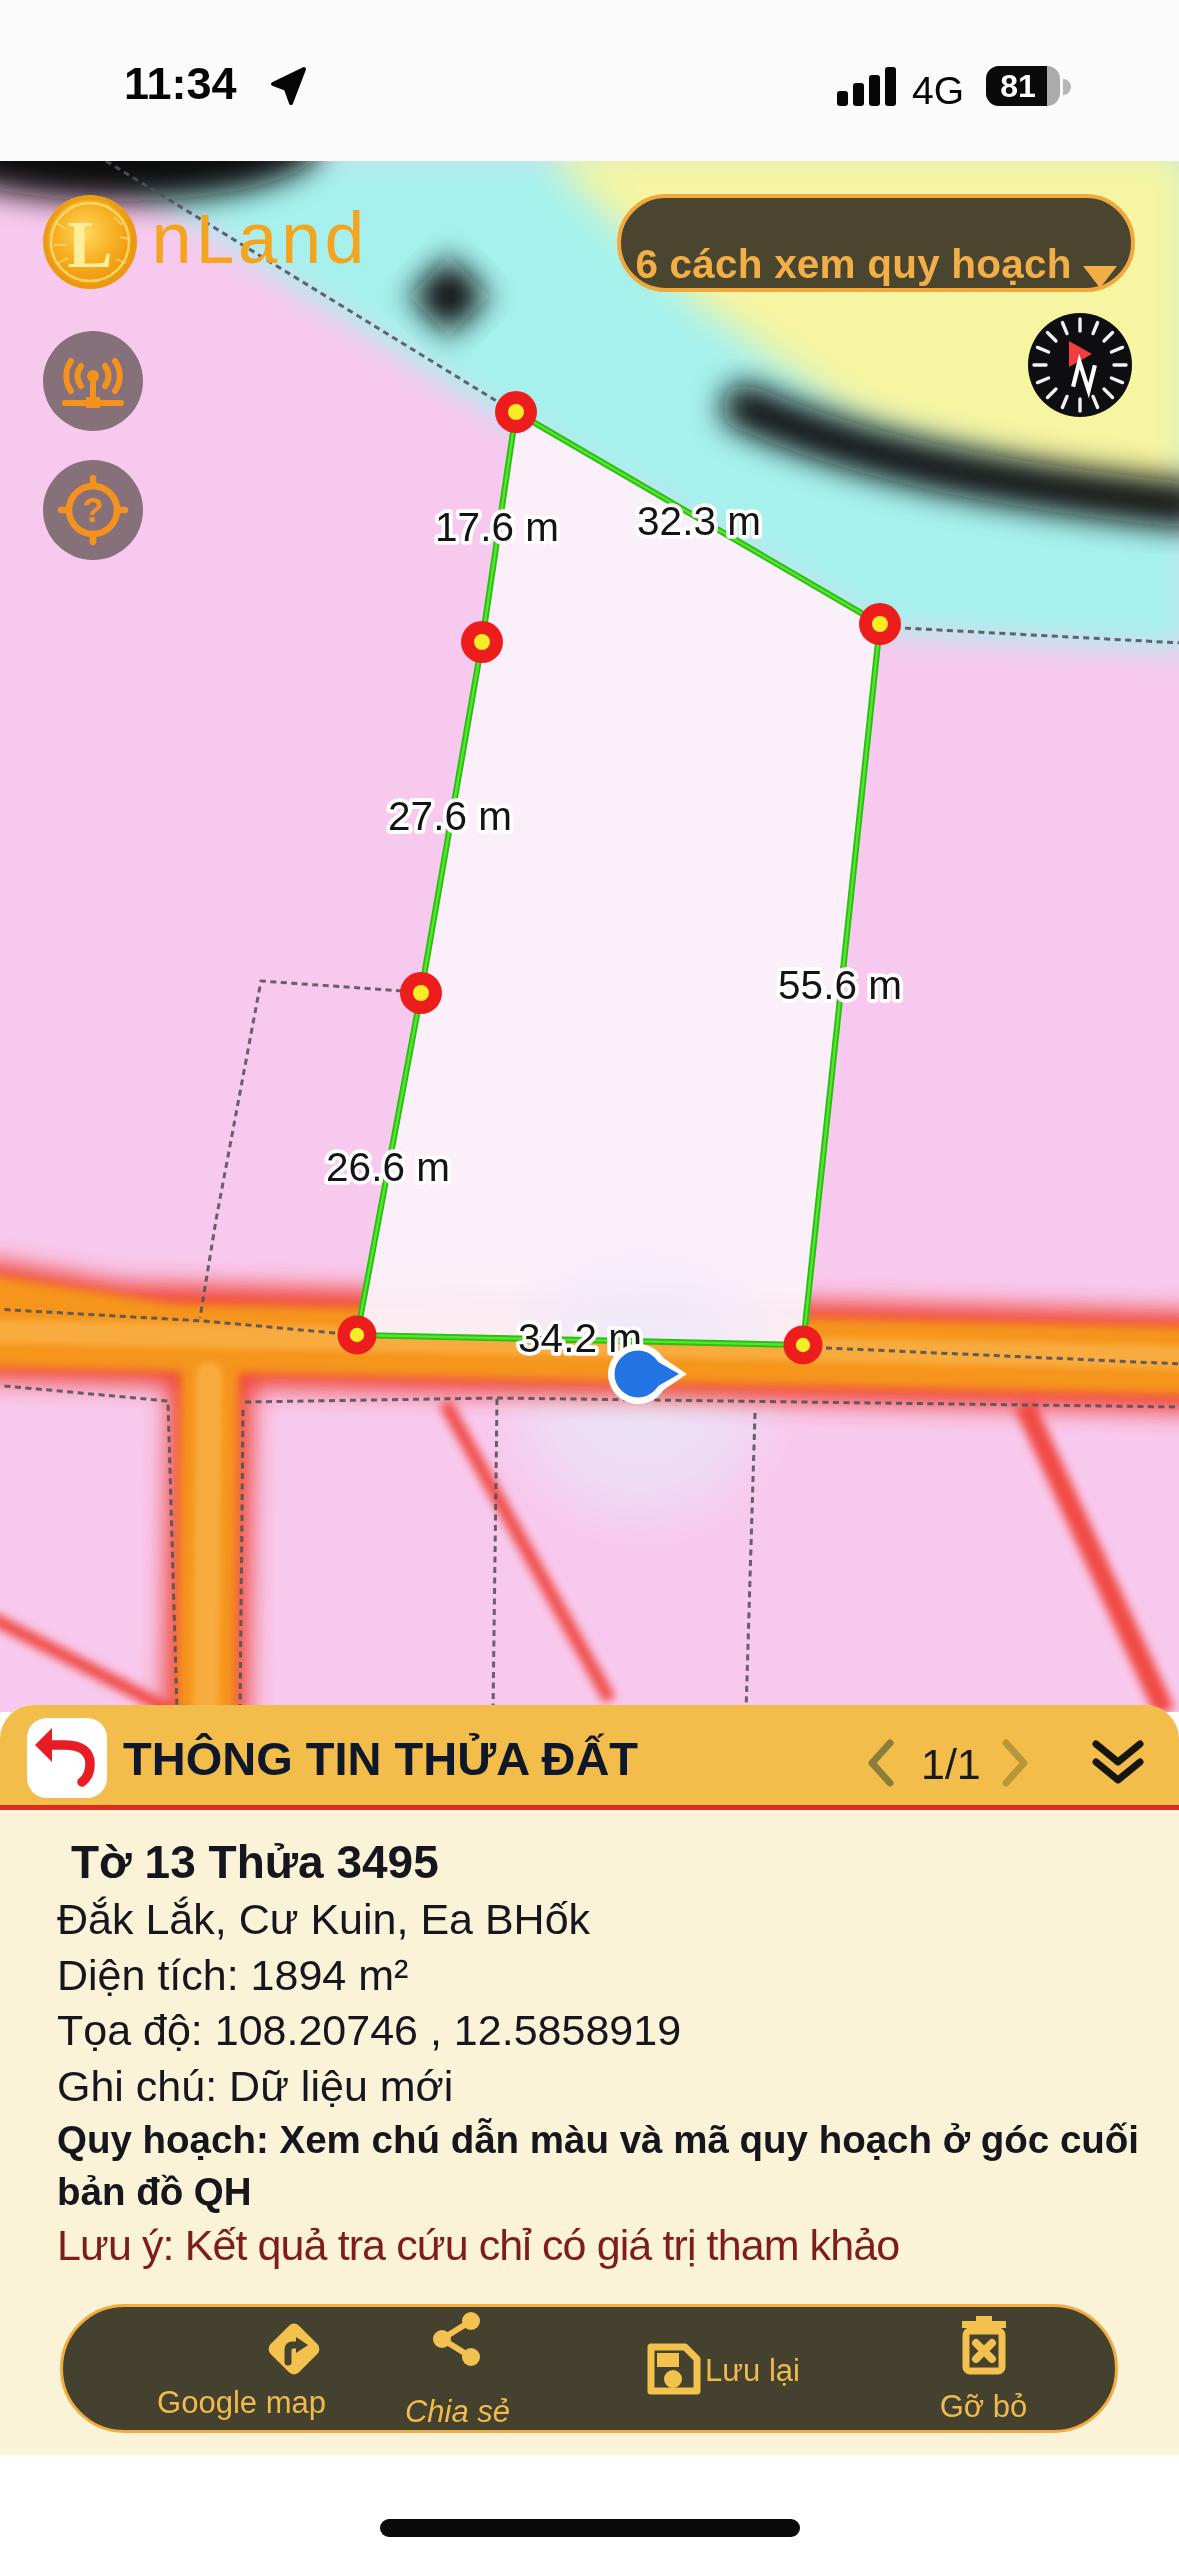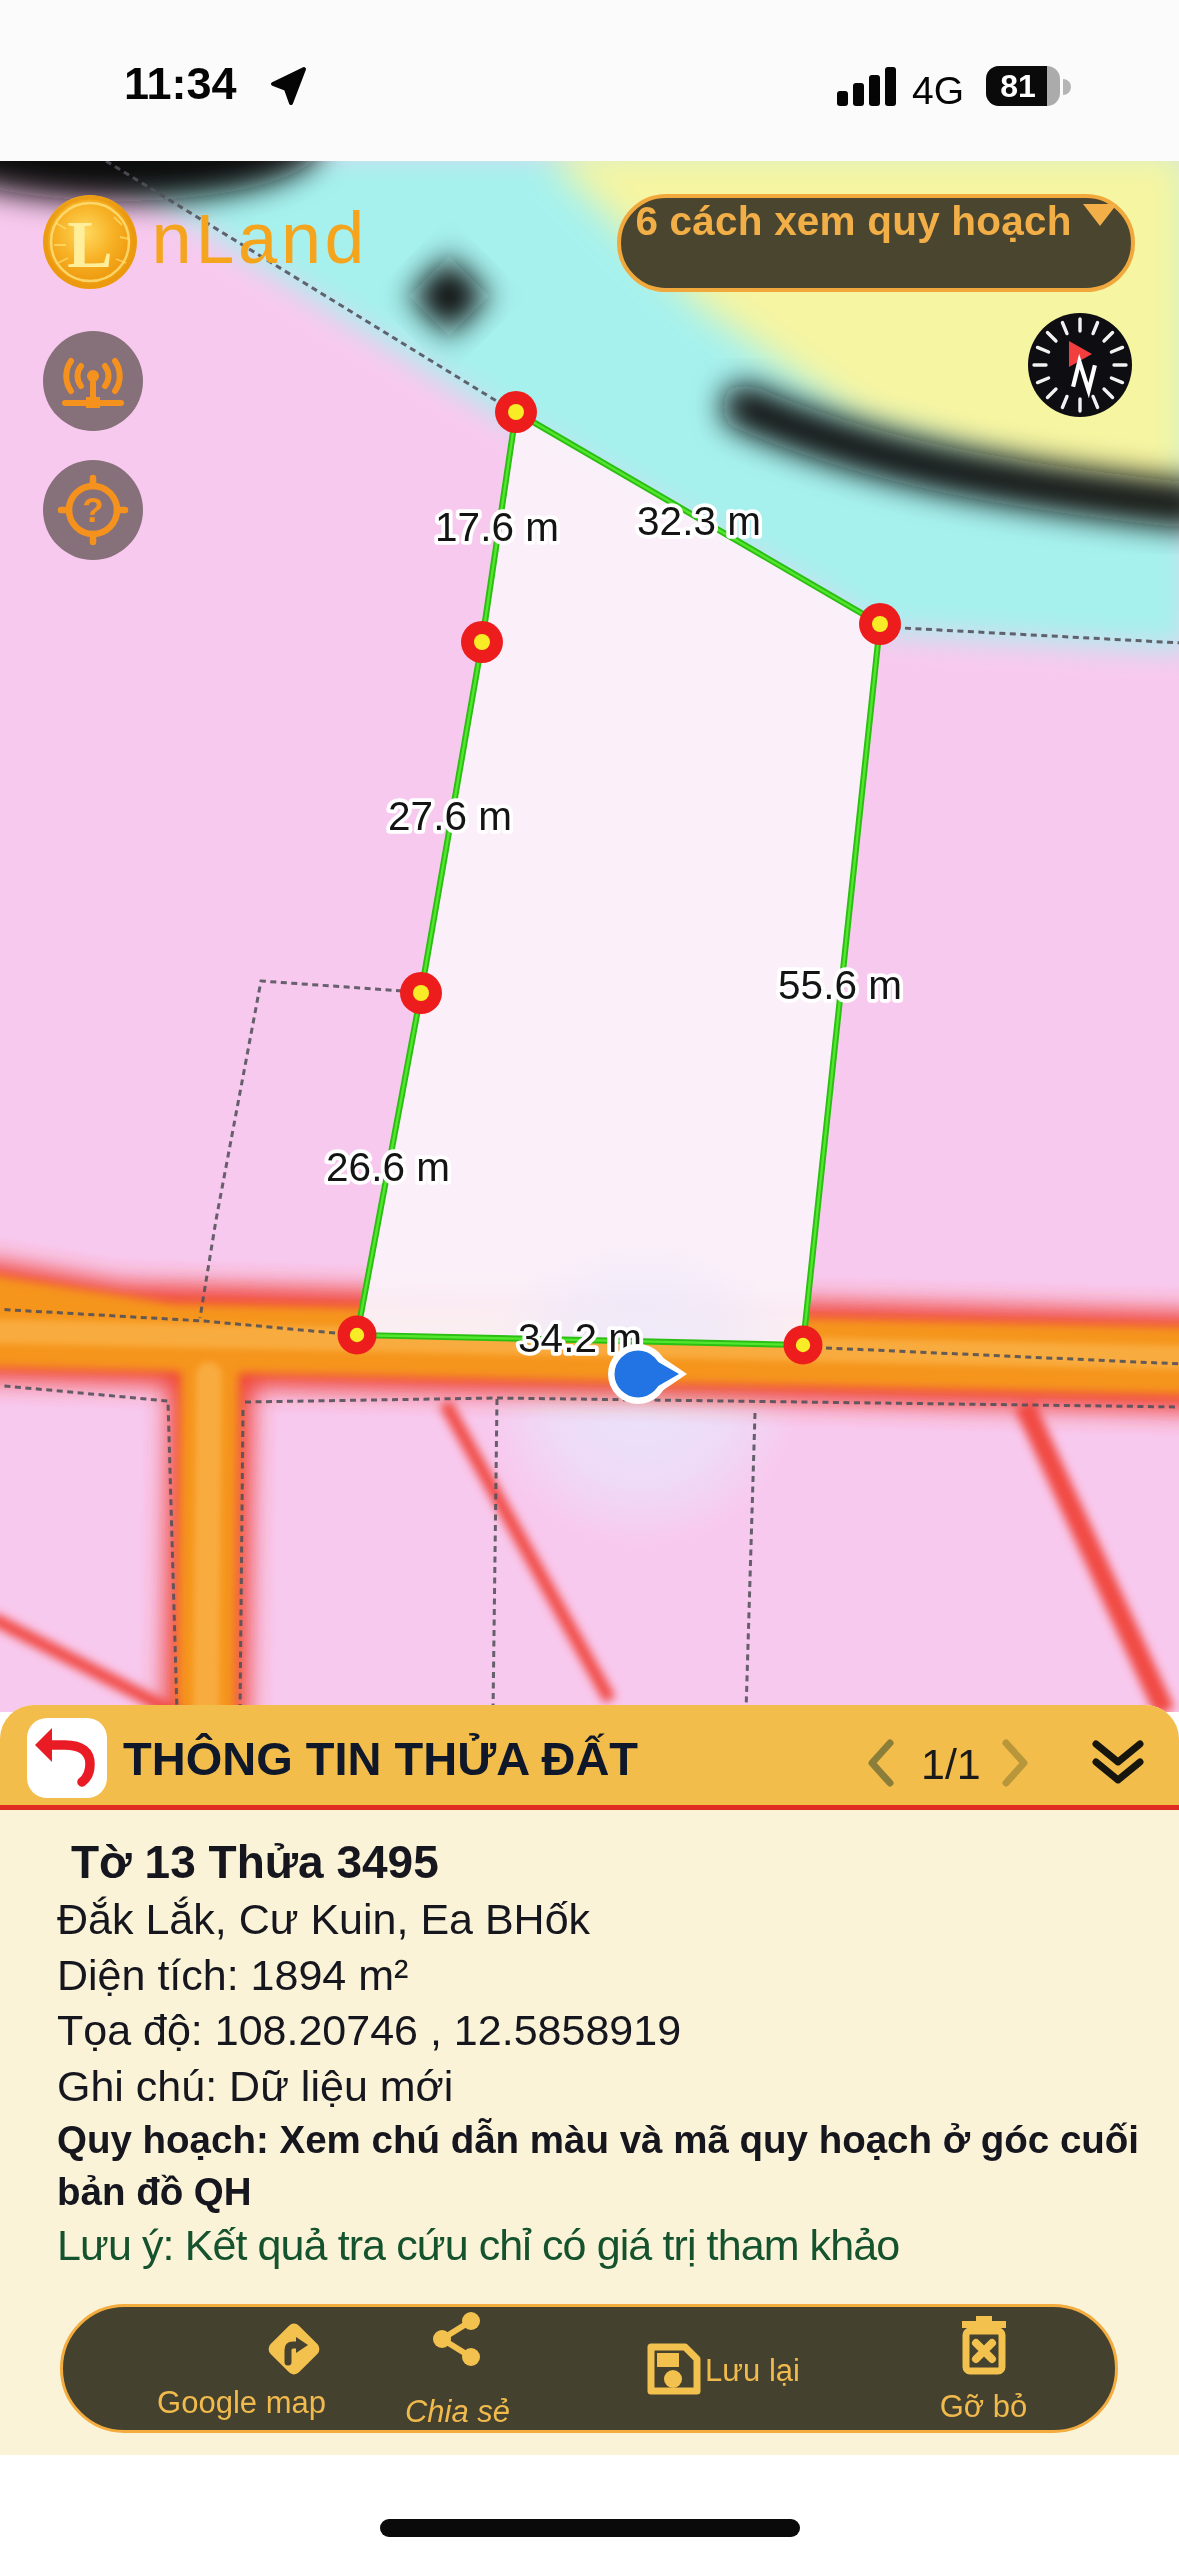--- a/index.html
+++ b/index.html
@@ -188,21 +188,21 @@
 </svg>
 <div class="abs" style="left:43px;top:460px;width:100px;height:100px;border-radius:50px;background:#867079;"></div>
 <svg class="abs" style="left:43px;top:460px" width="100" height="100" viewBox="0 0 100 100">
   <g stroke="#f5921e" fill="none" stroke-width="6.5" stroke-linecap="round">
     <circle cx="50" cy="50" r="24"></circle>
     <path d="M 50,18 L 50,26 M 50,74 L 50,82 M 18,50 L 26,50 M 74,50 L 82,50"></path>
   </g>
   <text x="50" y="62" text-anchor="middle" font-size="35" font-weight="700" fill="#f5921e" font-family="Liberation Sans">?</text>
 </svg>
 
-<div class="abs" style="left:617px;top:194px;width:518px;height:98px;border-radius:49px;background:#4a452e;border:4px solid #f1a93e;box-sizing:border-box;display:flex;align-items:flex-start;justify-content:center;">
+<div class="abs" style="left:617px;top:194px;width:518px;height:98px;border-radius:49px;background:#4a452e;border:4px solid #f1a93e;box-sizing:border-box;display:flex;align-items:flex-end;justify-content:center;">
   <span style="font-size:40.5px;font-weight:700;color:#f2ae47;white-space:nowrap;letter-spacing:0.2px;">6 cách xem quy hoạch</span>
   <span style="width:0;height:0;border-left:17px solid transparent;border-right:17px solid transparent;border-top:22px solid #f2ae47;margin-left:11px;margin-top:6px;"></span>
 </div>
 
 <svg class="abs" style="left:1026px;top:311px" width="108" height="108" viewBox="0 0 108 108">
   <circle cx="54" cy="54" r="52" fill="#0d0d12"></circle>
   <g stroke="#f2f2f2" stroke-width="3.4" stroke-linecap="round">
     <g id="tk">
         <line x1="54" y1="8" x2="54" y2="20"></line>
       </g>
@@ -244,21 +244,21 @@
   <path d="M 140,5 L 158,25 L 140,45" fill="none" stroke="#b8963a" stroke-width="7" stroke-linecap="round" stroke-linejoin="round"></path>
   <path d="M 230,6 L 252,24 L 274,6 M 230,24 L 252,42 L 274,24" fill="none" stroke="#16160e" stroke-width="7" stroke-linecap="round" stroke-linejoin="round"></path>
 </svg>
 <div class="abs" style="left:57px;top:1832px;width:1110px;font-size:43px;line-height:55.5px;color:#16161e;">
   <div style="font-size:46px;font-weight:700;line-height:60px;margin-left:14px;">Tờ 13 Thửa 3495</div>
   <div>Đắk Lắk, Cư Kuin, Ea BHốk</div>
   <div>Diện tích: 1894 m²</div>
   <div>Tọa độ: 108.20746 , 12.5858919</div>
   <div>Ghi chú: Dữ liệu mới</div>
   <div style="font-weight:700;font-size:38.5px;white-space:nowrap;line-height:52px;">Quy hoạch: Xem chú dẫn màu và mã quy hoạch ở góc cuối<br>bản đồ QH</div>
-  <div style="color:#14532d;letter-spacing:-0.9px;">Lưu ý: Kết quả tra cứu chỉ có giá trị tham khảo</div>
+  <div style="color:#7f1d1d;letter-spacing:-0.9px;">Lưu ý: Kết quả tra cứu chỉ có giá trị tham khảo</div>
 </div>
 
 <div class="abs" style="left:60px;top:2304px;width:1058px;height:129px;border-radius:65px;background:#44412f;border:3px solid #f3ac3d;box-sizing:border-box;display:flex;">
   <div style="flex:1;display:flex;flex-direction:column;align-items:flex-end;justify-content:center;">
     <svg width="64" height="64" viewBox="0 0 64 64">
         <rect x="12" y="12" width="40" height="40" rx="7" transform="rotate(45 32 32)" fill="#f2c14e"></rect>
         <path d="M 26,45 L 26,33 Q 26,28 31,28 L 36,28" fill="none" stroke="#44412f" stroke-width="7" stroke-linecap="round"></path>
         <polygon points="34,20 46,28 34,36" fill="#44412f"></polygon>
       </svg>
     <div style="font-size:31px;color:#f1ba4d;margin-top:4px;">Google map</div>

